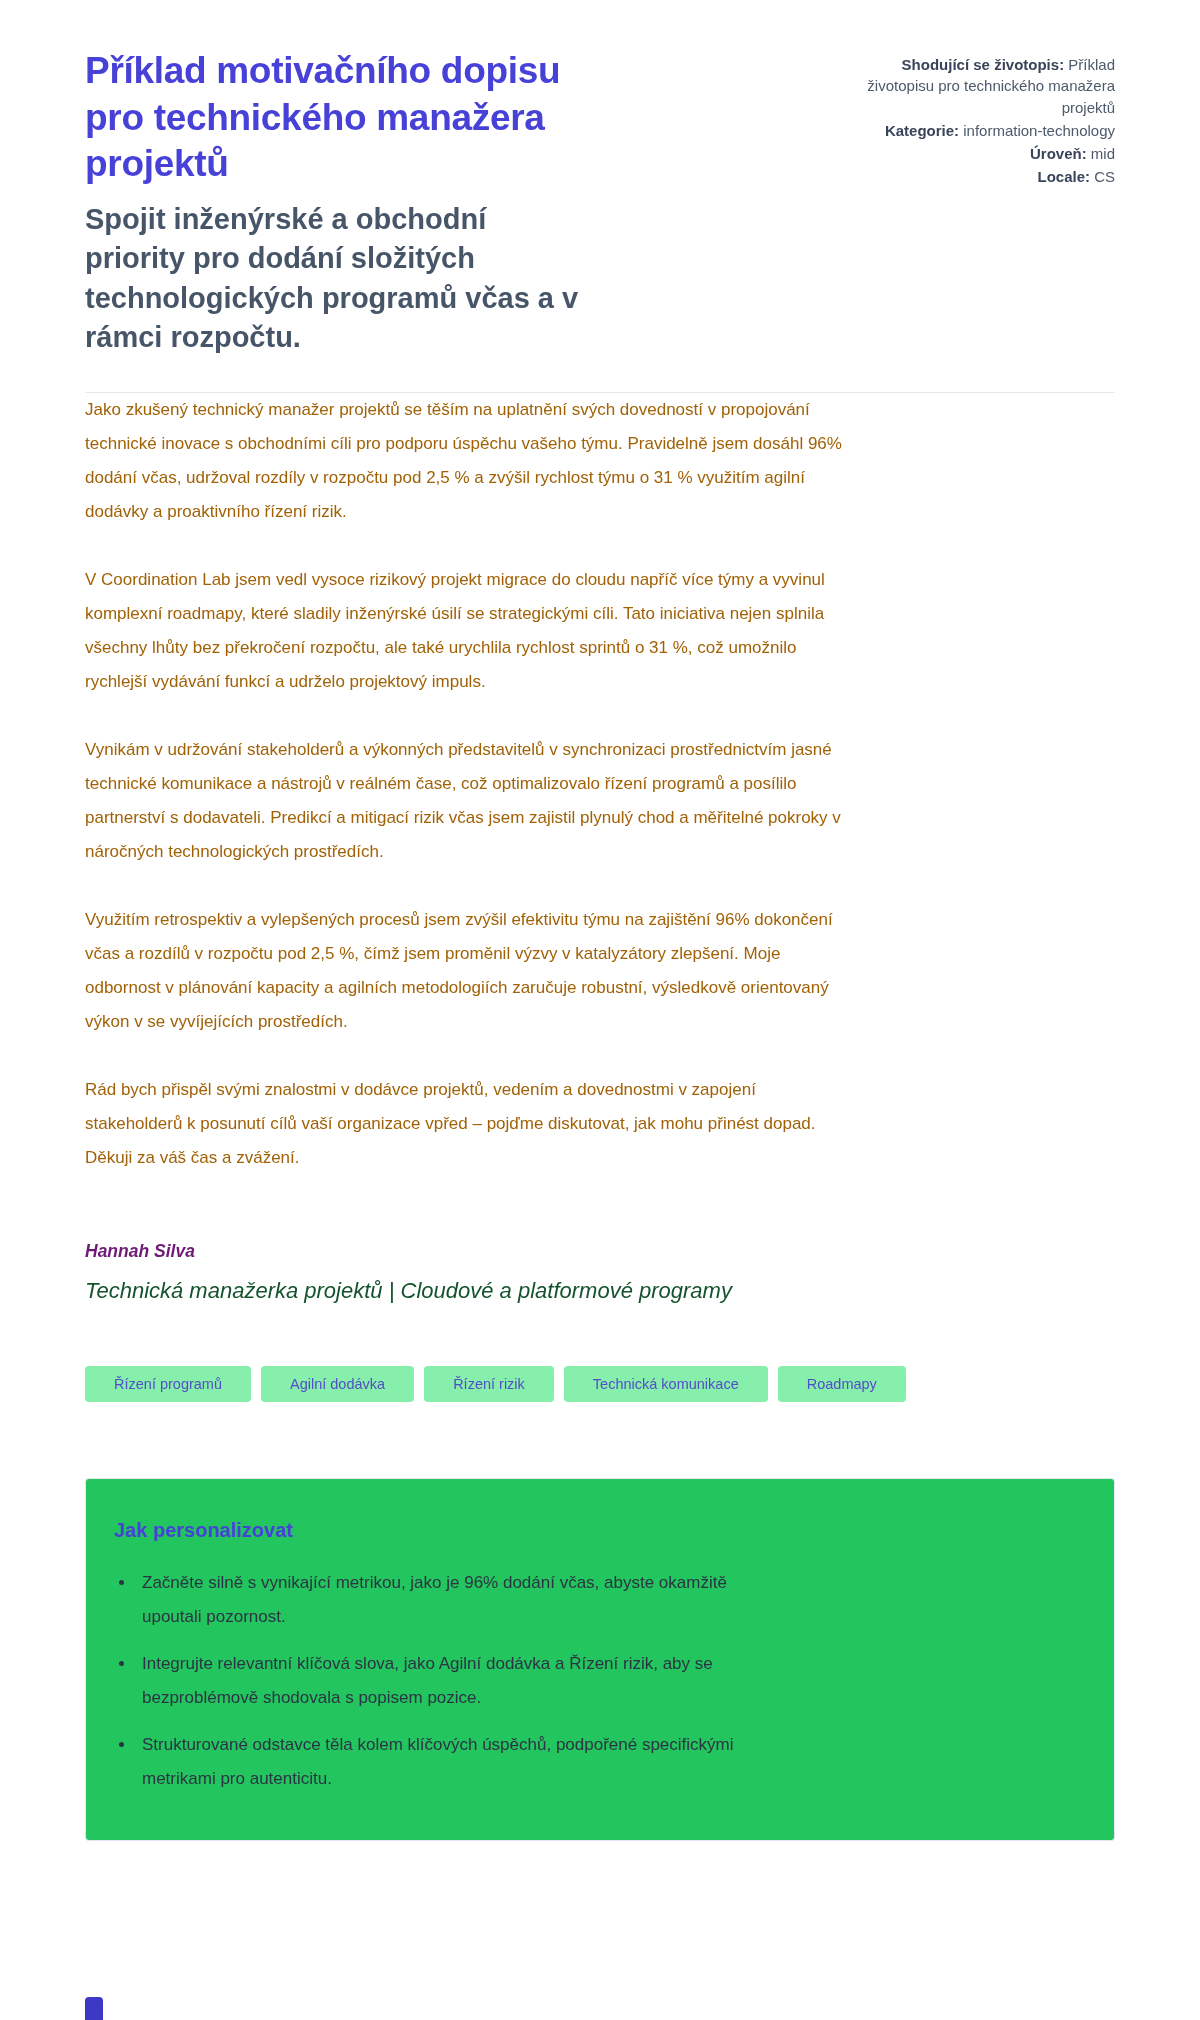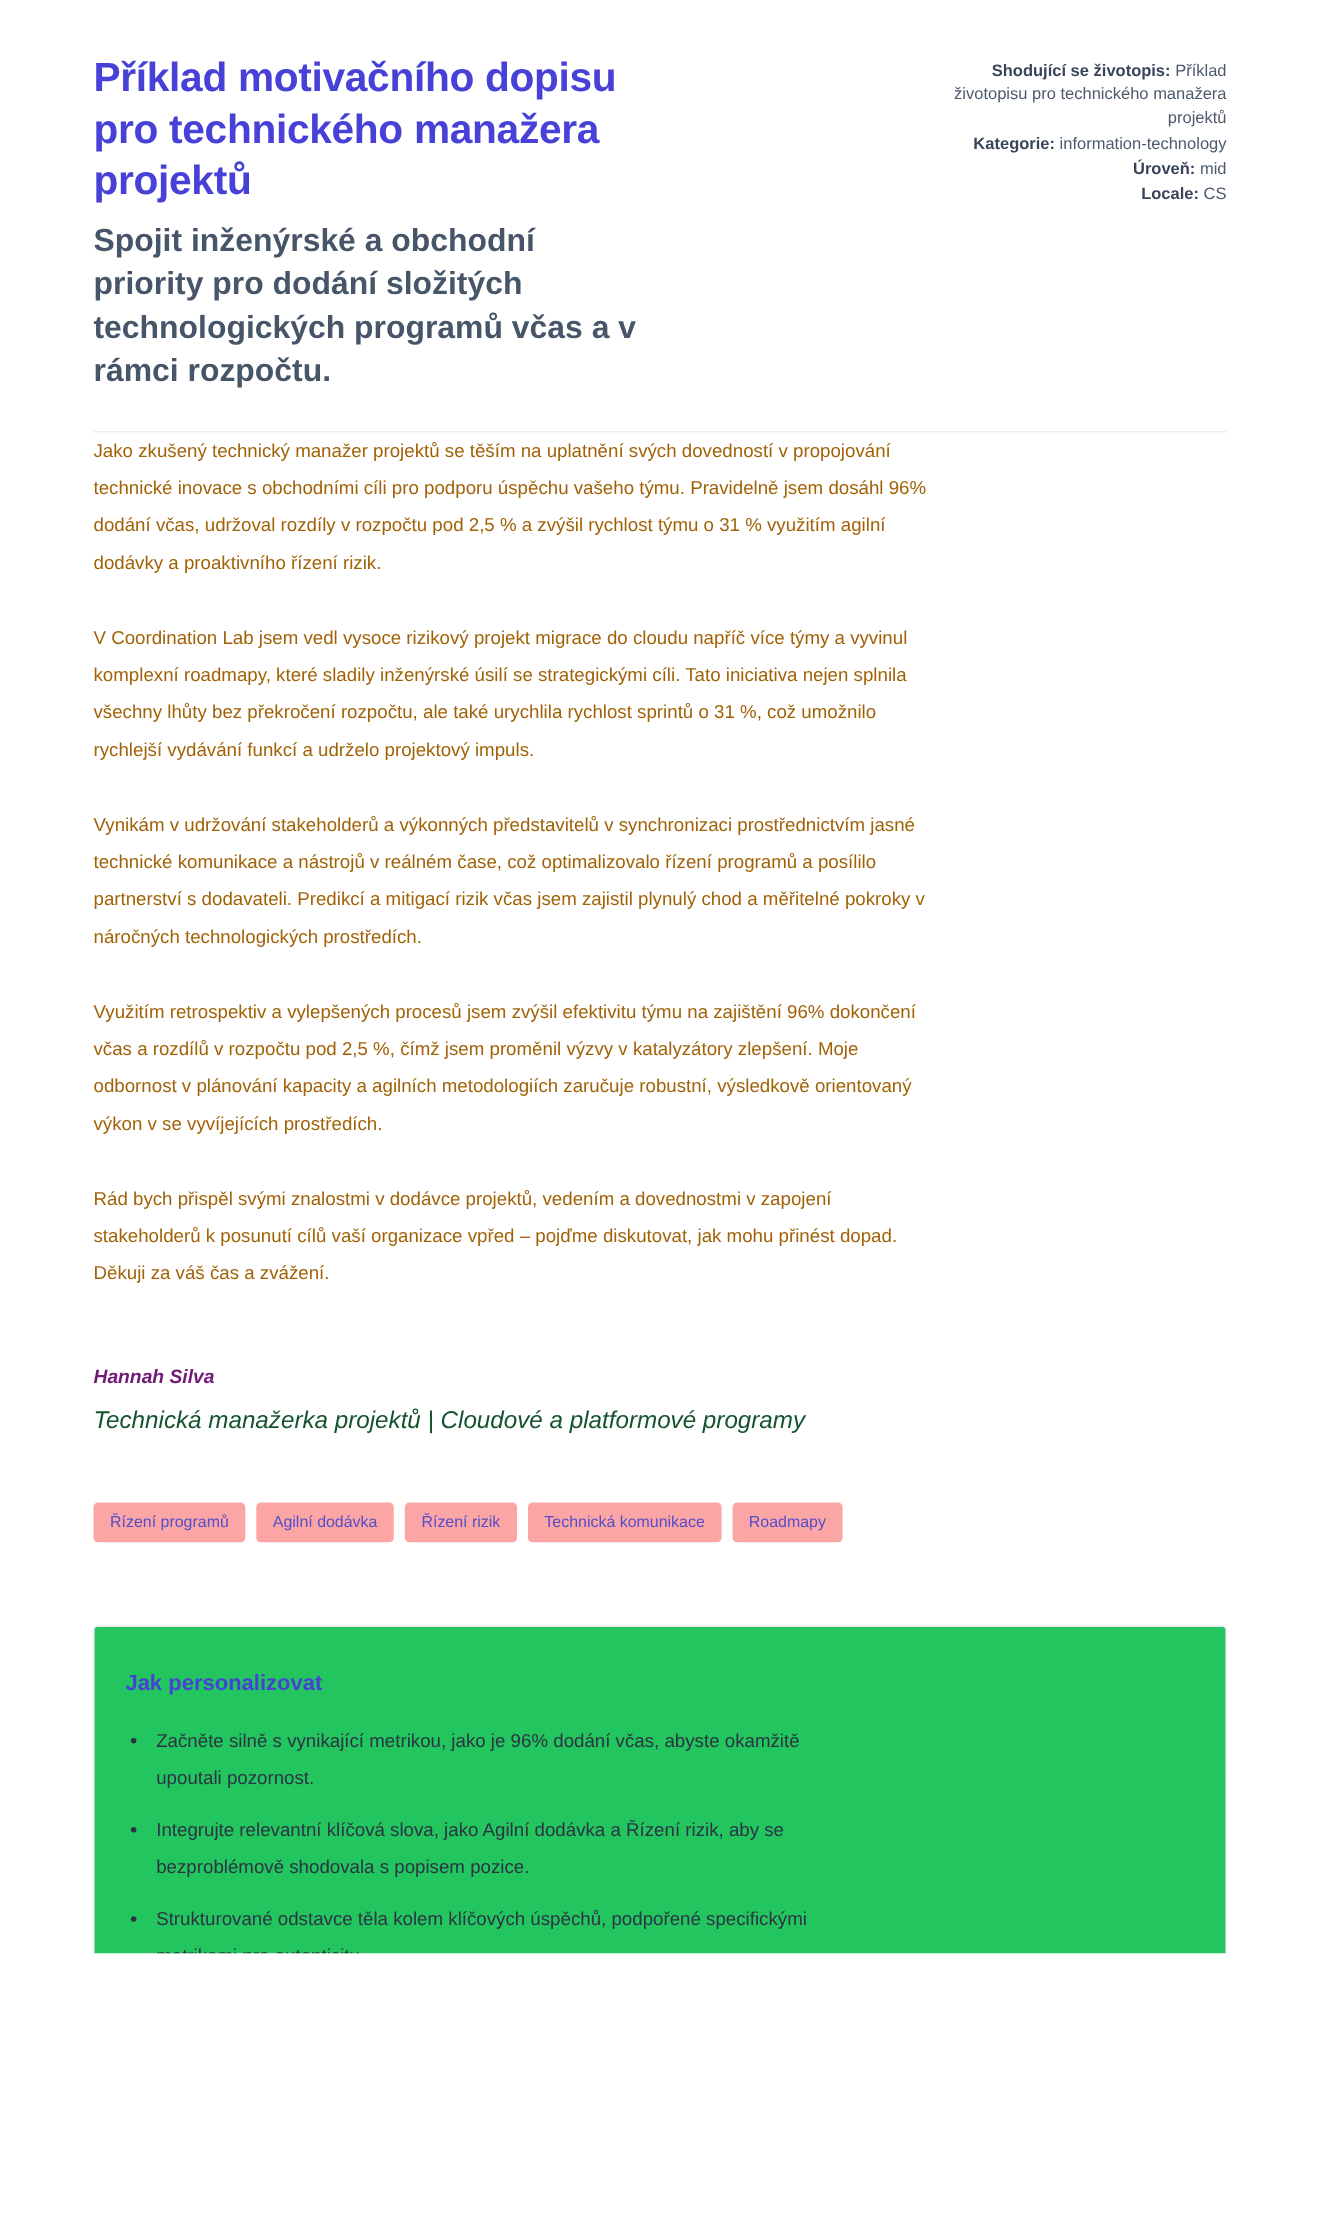--- a/index.html
+++ b/index.html
@@ -5,21 +5,21 @@
   * { box-sizing: border-box; }
   html, body { margin: 0; padding: 0; background: #ffffff; }
   body {
     font-family: "Liberation Sans", "DejaVu Sans", sans-serif;
     color: #2c3444;
     -webkit-font-smoothing: antialiased;
   }
   .page {
     position: relative;
     width: 1200px;
-    height: 1776px;
+    height: 2020px;
     background: #ffffff;
     overflow: hidden;
   }
   .container {
     width: 1030px;
     margin: 0 auto;
     padding-top: 48px;
   }
 
   
@@ -92,25 +92,25 @@
 
   
   .tags {
     margin-top: 62px;
     display: flex;
     flex-wrap: wrap;
     gap: 10px;
   }
   .tag {
     display: inline-block;
-    background: #fca5a5;
+    background: #86efac;
     color: #544ec9;
     font-size: 14.5px;
     line-height: 1;
-    padding: 11px 15px;
+    padding: 11px 29px;
     border-radius: 4px;
     white-space: nowrap;
   }
 
   
   .tips {
     margin-top: 76px;
     background: #22c55e;
     border: 1px solid #e2e6f2;
     border-radius: 4px;

